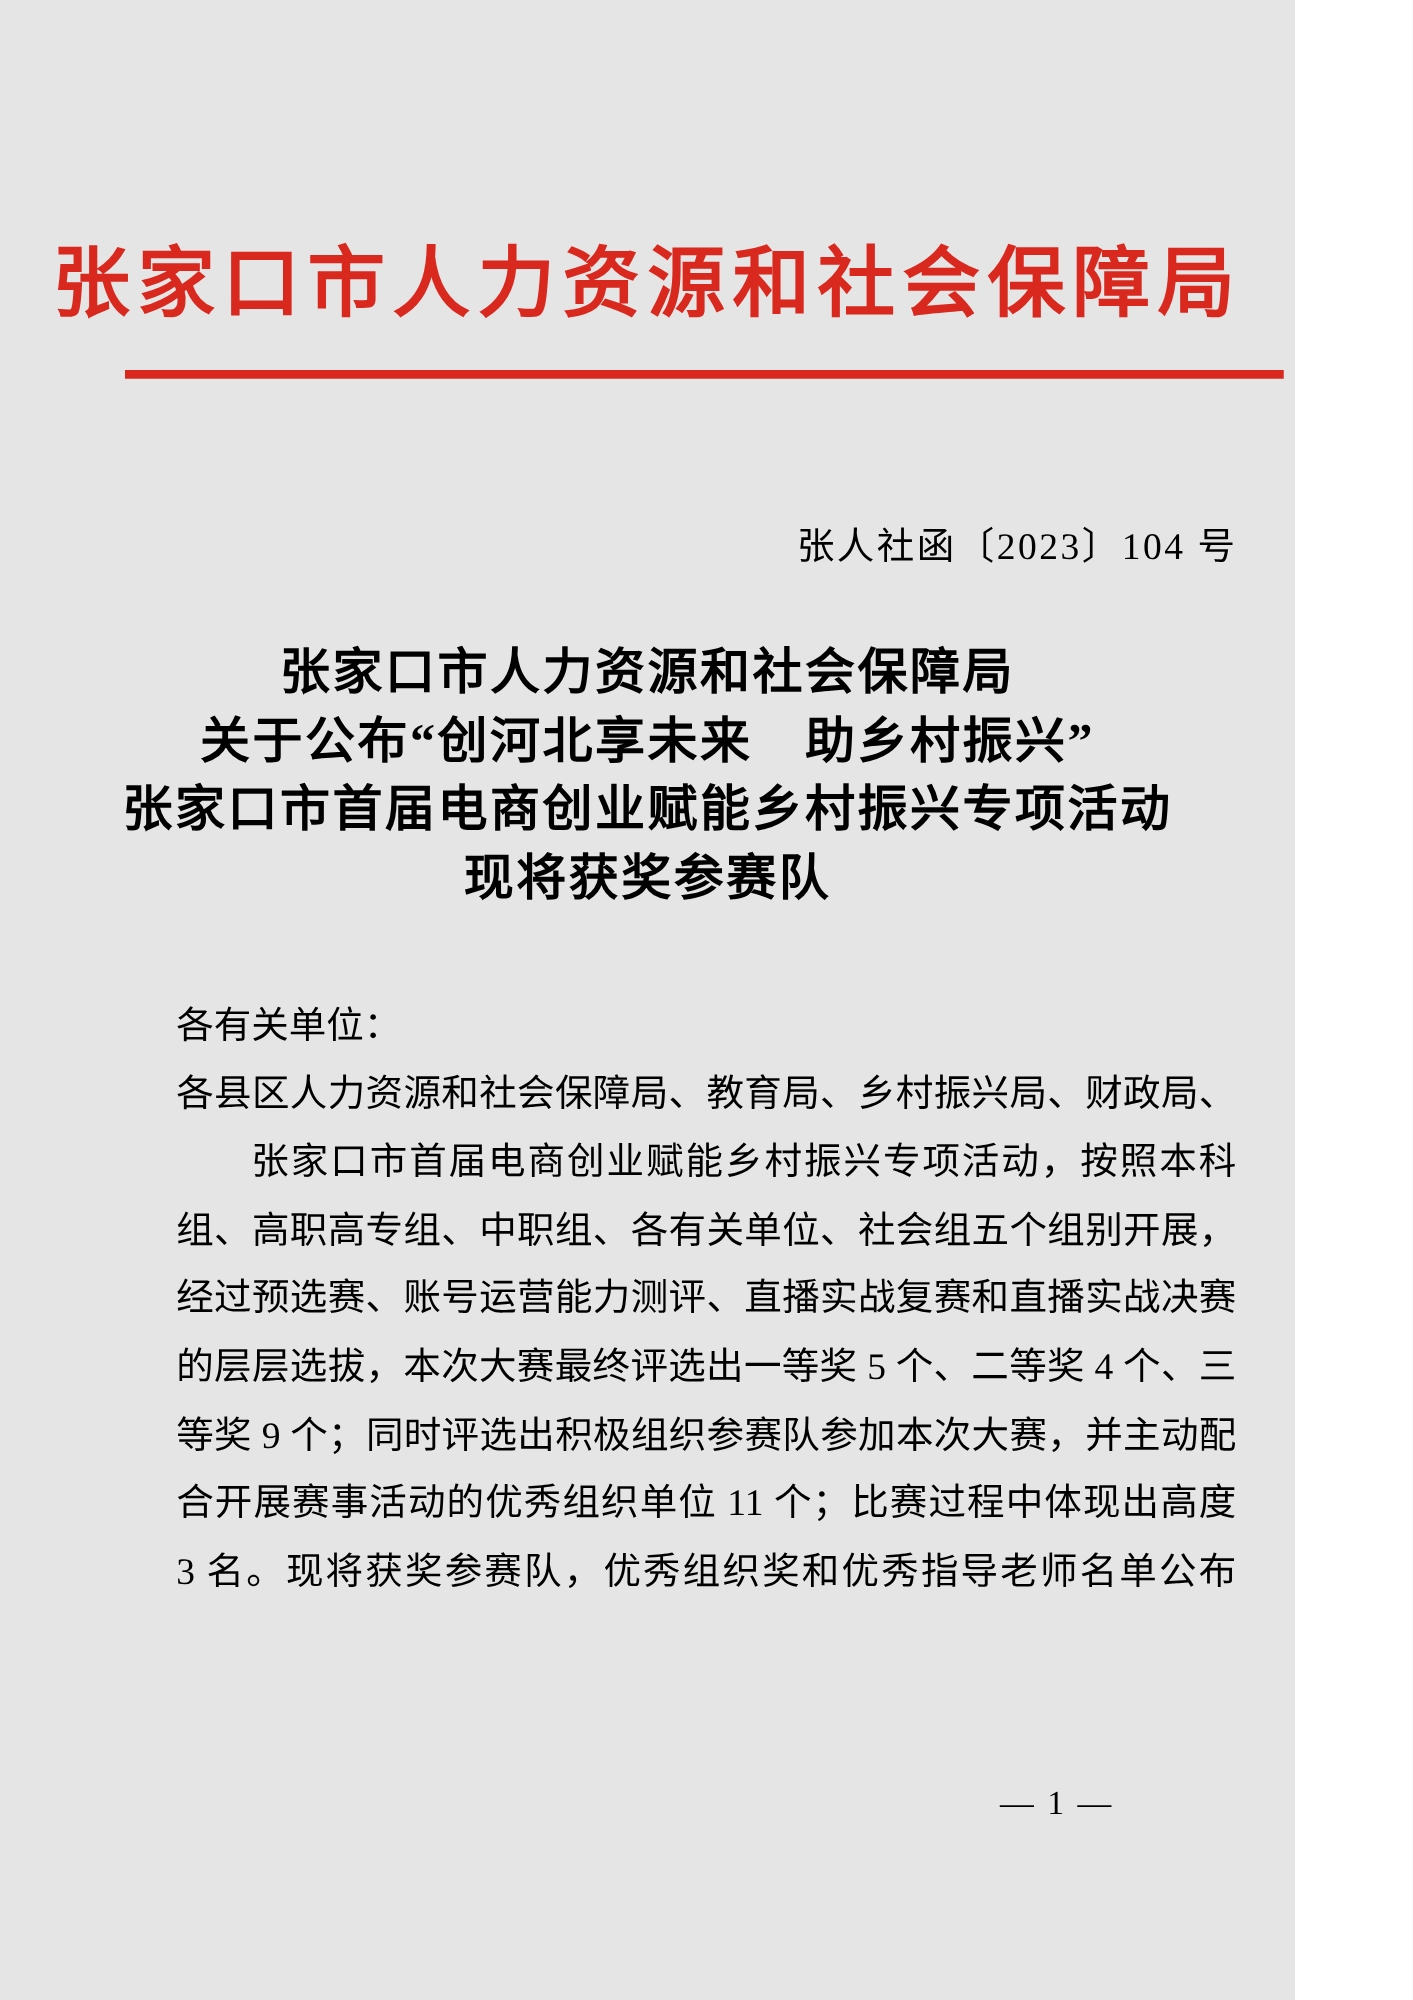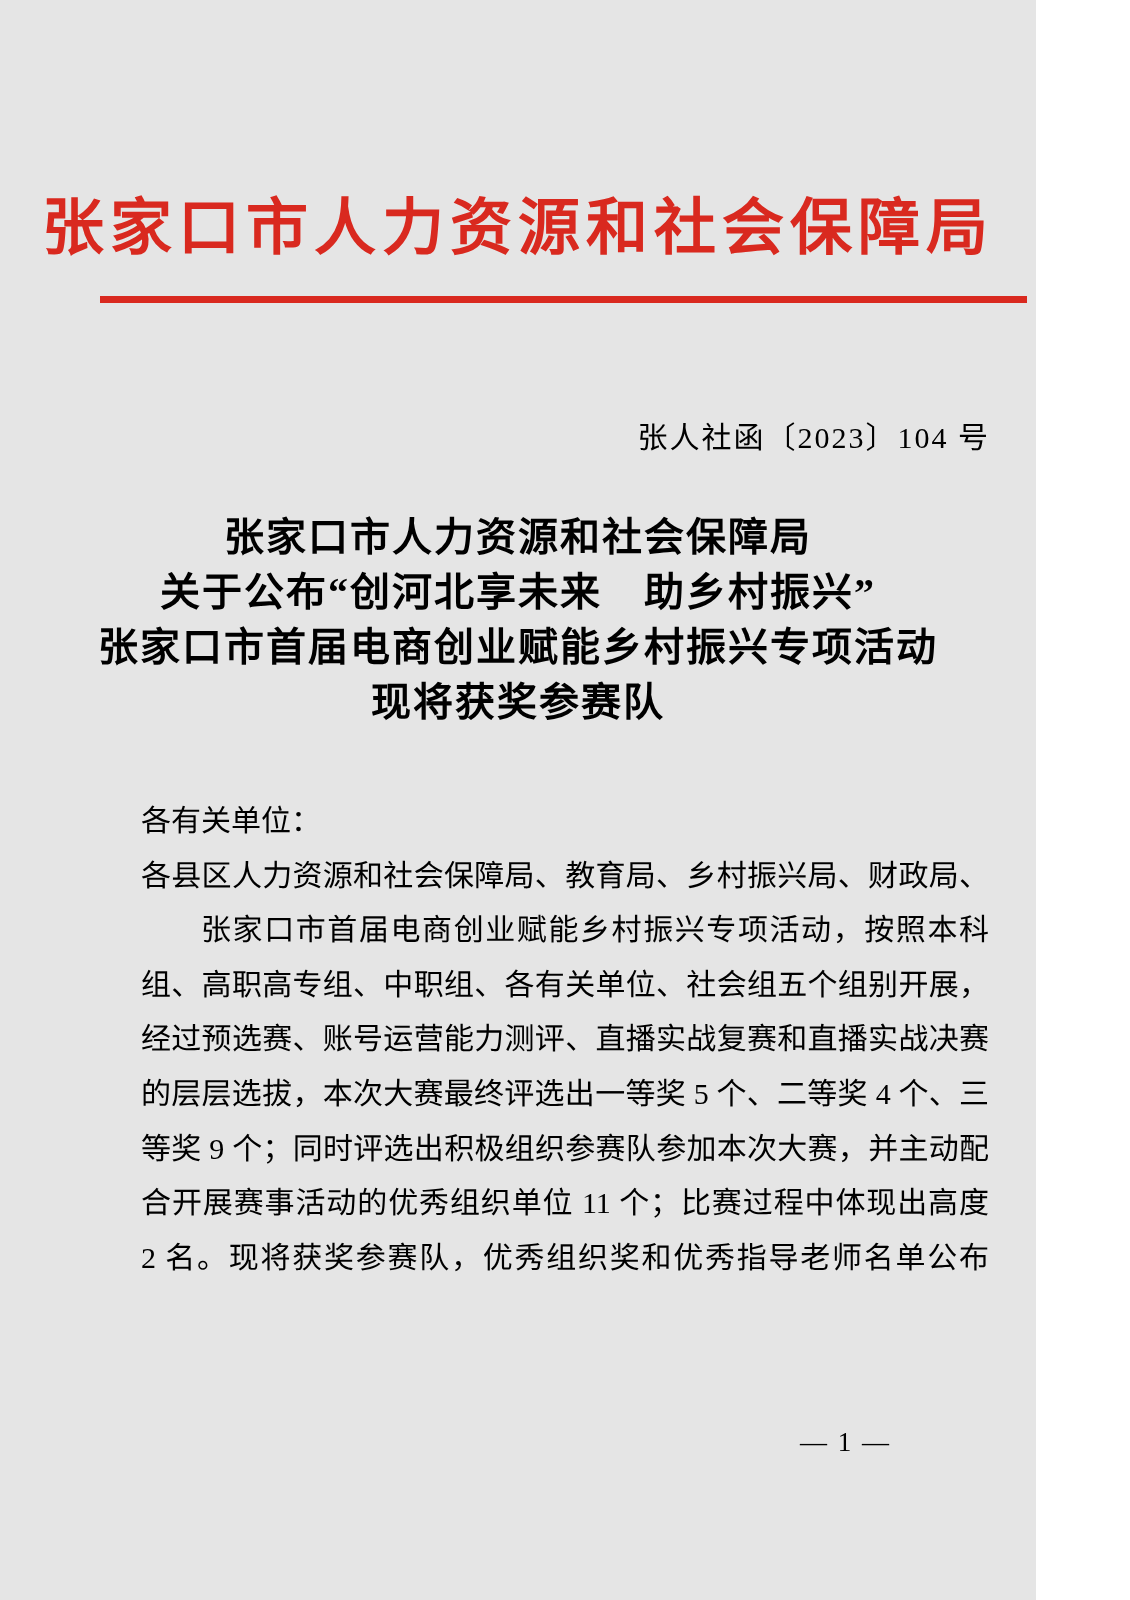--- a/index.html
+++ b/index.html
@@ -117,18 +117,18 @@
 
   <div class="body-block">
     <div class="line short">各有关单位：</div>
     <div class="line">各县区人力资源和社会保障局、教育局、乡村振兴局、财政局、</div>
     <div class="line indent">张家口市首届电商创业赋能乡村振兴专项活动，按照本科</div>
     <div class="line">组、高职高专组、中职组、各有关单位、社会组五个组别开展，</div>
     <div class="line">经过预选赛、账号运营能力测评、直播实战复赛和直播实战决赛</div>
     <div class="line">的层层选拔，本次大赛最终评选出一等奖 5 个、二等奖 4 个、三</div>
     <div class="line">等奖 9 个；同时评选出积极组织参赛队参加本次大赛，并主动配</div>
     <div class="line">合开展赛事活动的优秀组织单位 11 个；比赛过程中体现出高度</div>
-    <div class="line">2 名。现将获奖参赛队，优秀组织奖和优秀指导老师名单公布</div>
+    <div class="line">3 名。现将获奖参赛队，优秀组织奖和优秀指导老师名单公布</div>
   </div>
 
   <div class="page-number">— 1 —</div>
 
 </div>
 
 </body></html>

